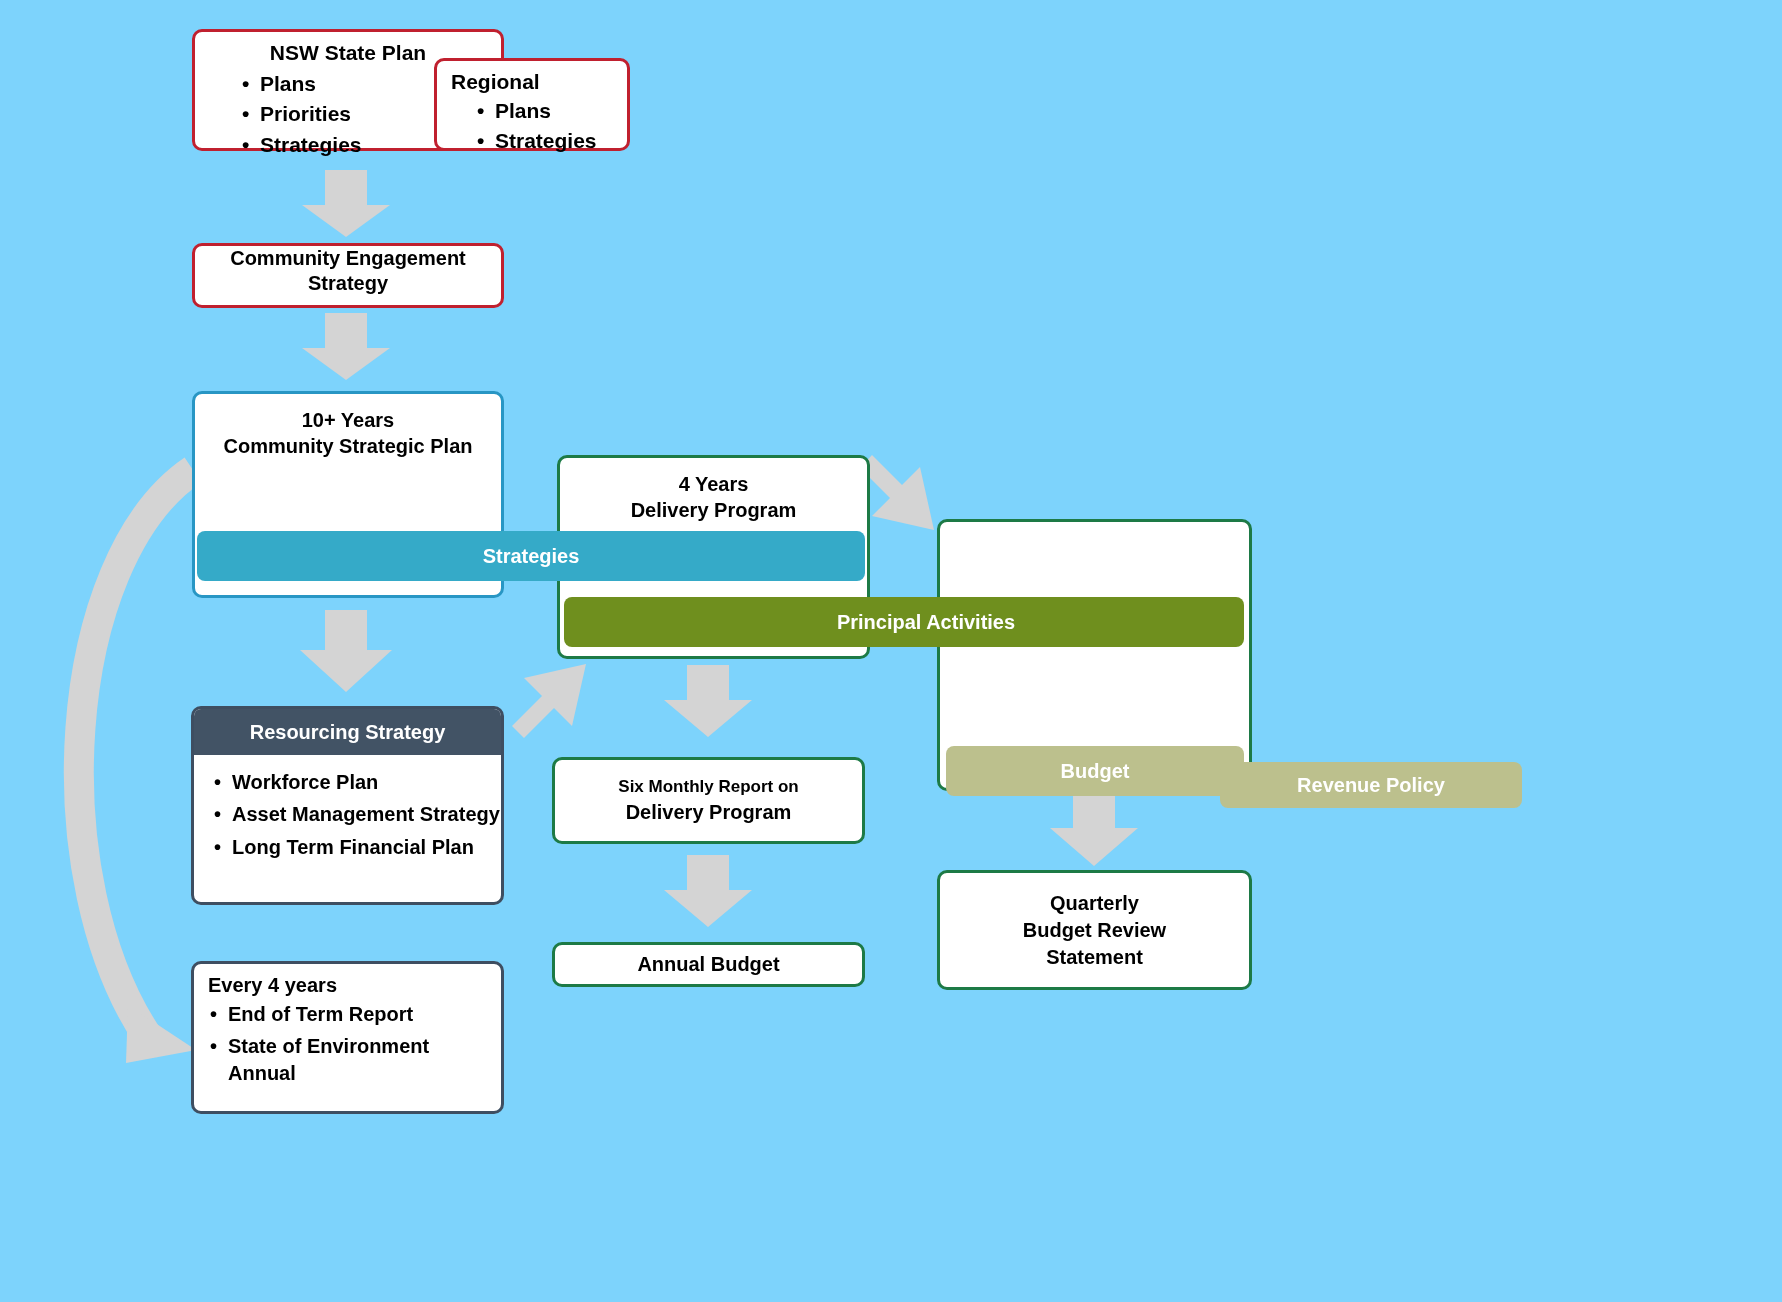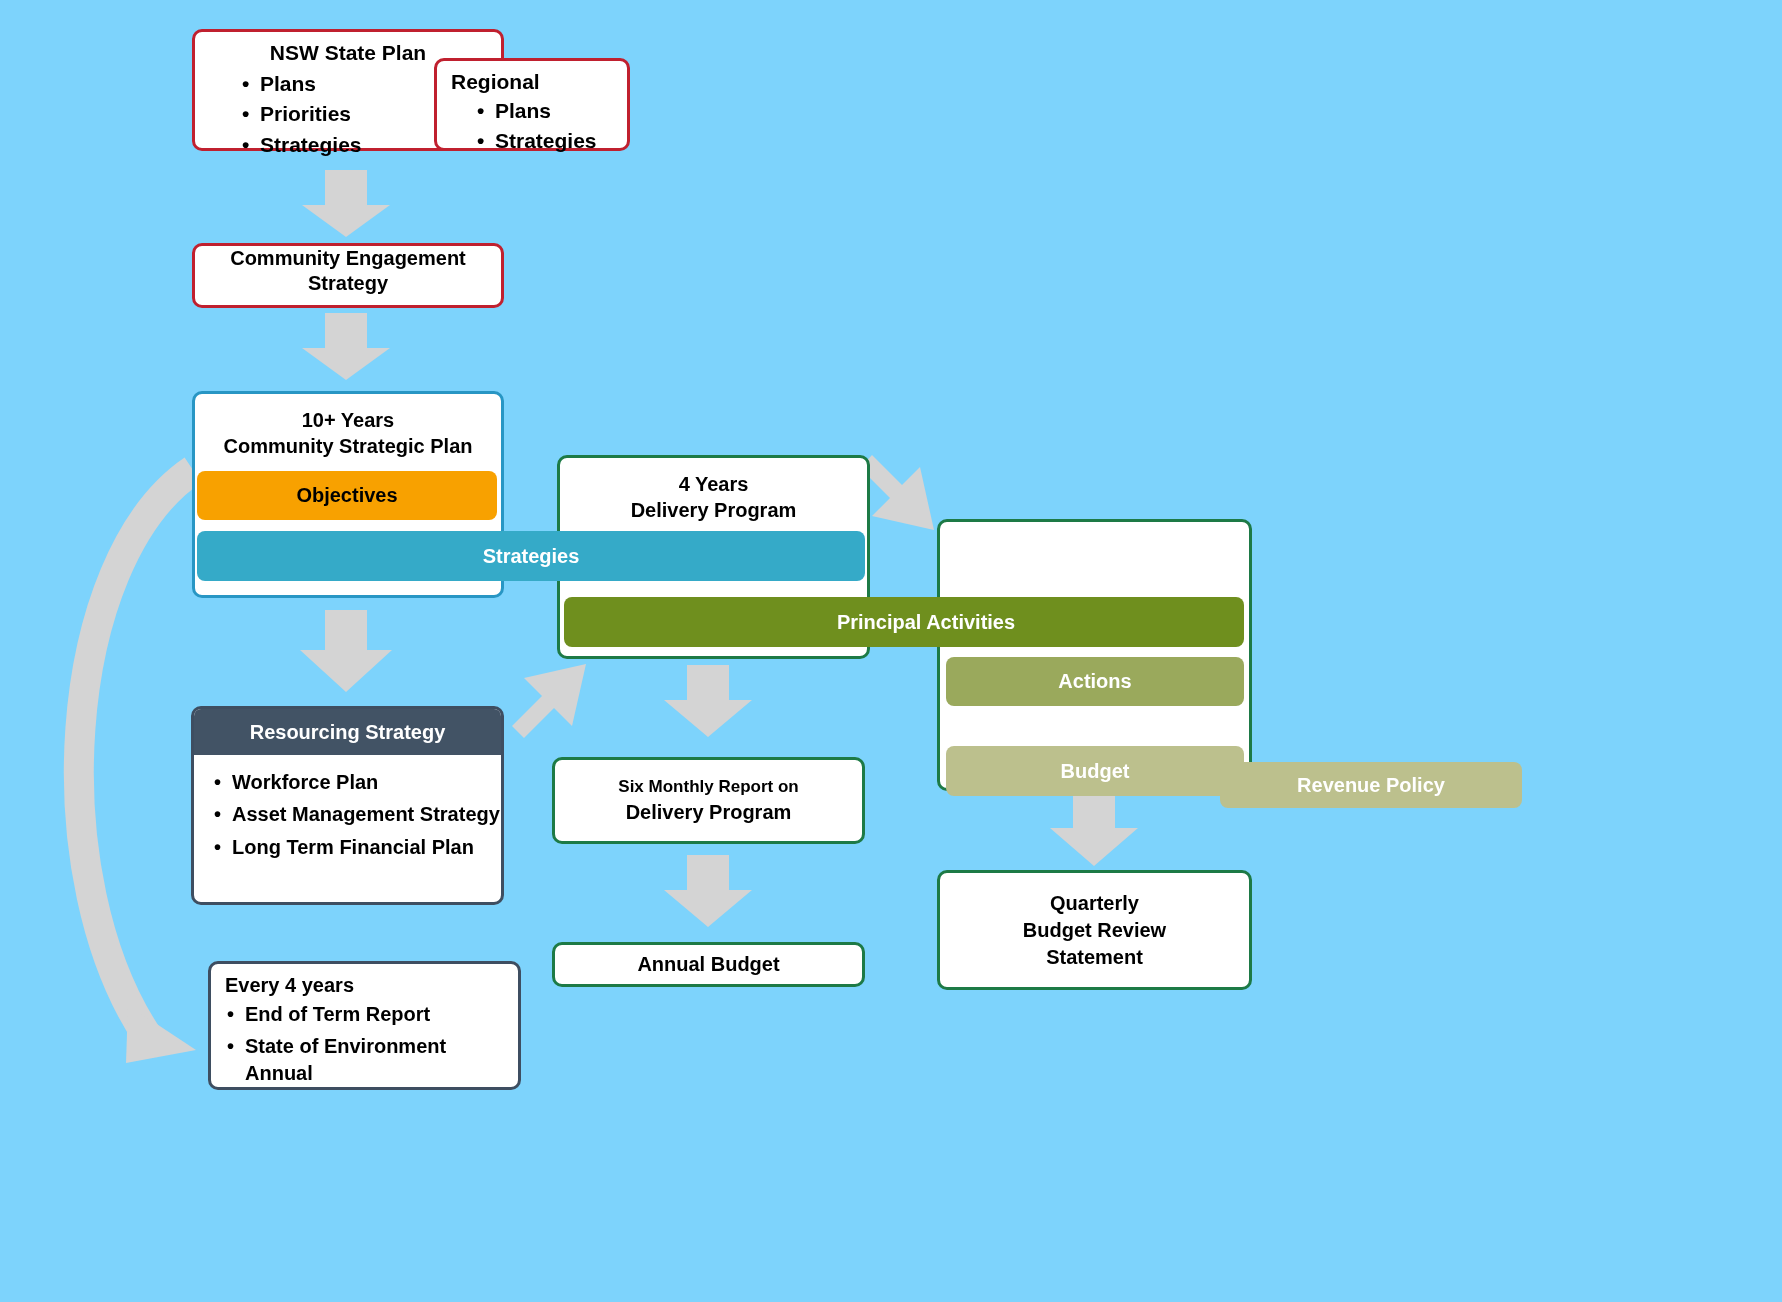--- a/index.html
+++ b/index.html
@@ -102,35 +102,29 @@
   </div>
 
   <div class="box rb green" style="left:557px;top:455px;width:313px;height:204px;">
     <div class="ttl" style="font-size:20px;margin-top:13px;line-height:1.3;">4 Years</div>
     <div class="ttl" style="font-size:20px;line-height:1.3;">Delivery Program</div>
   </div>
 
   <div class="box rb green" style="left:937px;top:519px;width:315px;height:272px;"></div>
 
 
-  <div class="band bandtxt" style="left:197px;top:471px;width:300px;height:49px;background:#f8a100;font-size:20px;color:#000;">
-    <span>Objectives</span>
-  </div>
 
   <div class="band bandtxt" style="left:197px;top:531px;width:668px;height:50px;background:#35aac8;font-size:20px;">
     <span>Strategies</span>
   </div>
 
   <div class="band bandtxt" style="left:564px;top:597px;width:680px;height:50px;background:#6f8f1e;font-size:20px;padding-left:44px;">
     <span>Principal Activities</span>
   </div>
 
-  <div class="band bandtxt" style="left:946px;top:657px;width:298px;height:49px;background:#9aa95c;font-size:20px;">
-    <span>Actions</span>
-  </div>
 
   <div class="band bandtxt" style="left:946px;top:746px;width:298px;height:50px;background:#bcc08d;font-size:20px;">
     <span>Budget</span>
   </div>
 
   <div class="band bandtxt" style="left:1220px;top:762px;width:302px;height:46px;background:#bcc08d;font-size:20px;">
     <span>Revenue Policy</span>
   </div>
 
   <div class="box rb slate" style="left:191px;top:706px;width:313px;height:199px;overflow:hidden;">
@@ -152,21 +146,21 @@
   <div class="box rb green" style="left:552px;top:942px;width:313px;height:45px;display:flex;align-items:center;justify-content:center;">
     <div class="ttl" style="font-size:20px;">Annual Budget</div>
   </div>
 
   <div class="box rb green" style="left:937px;top:870px;width:315px;height:120px;display:flex;align-items:center;justify-content:center;flex-direction:column;">
     <div class="ttl" style="font-size:20px;line-height:1.35;">Quarterly</div>
     <div class="ttl" style="font-size:20px;line-height:1.35;">Budget Review</div>
     <div class="ttl" style="font-size:20px;line-height:1.35;">Statement</div>
   </div>
 
-  <div class="box rb slate" style="left:208px;top:961px;width:313px;height:129px;">
+  <div class="box rb slate" style="left:191px;top:961px;width:313px;height:153px;">
     <div style="font-weight:bold;font-size:20px;margin:10px 0 4px 14px;">Every 4 years</div>
     <ul class="bl" style="margin:0 0 0 14px;font-size:20px;line-height:1.32;">
       <li style="margin-bottom:6px;">End of Term Report</li>
       <li>State of Environment Annual</li>
     </ul>
   </div>
 
 </div>
 
 </body></html>

